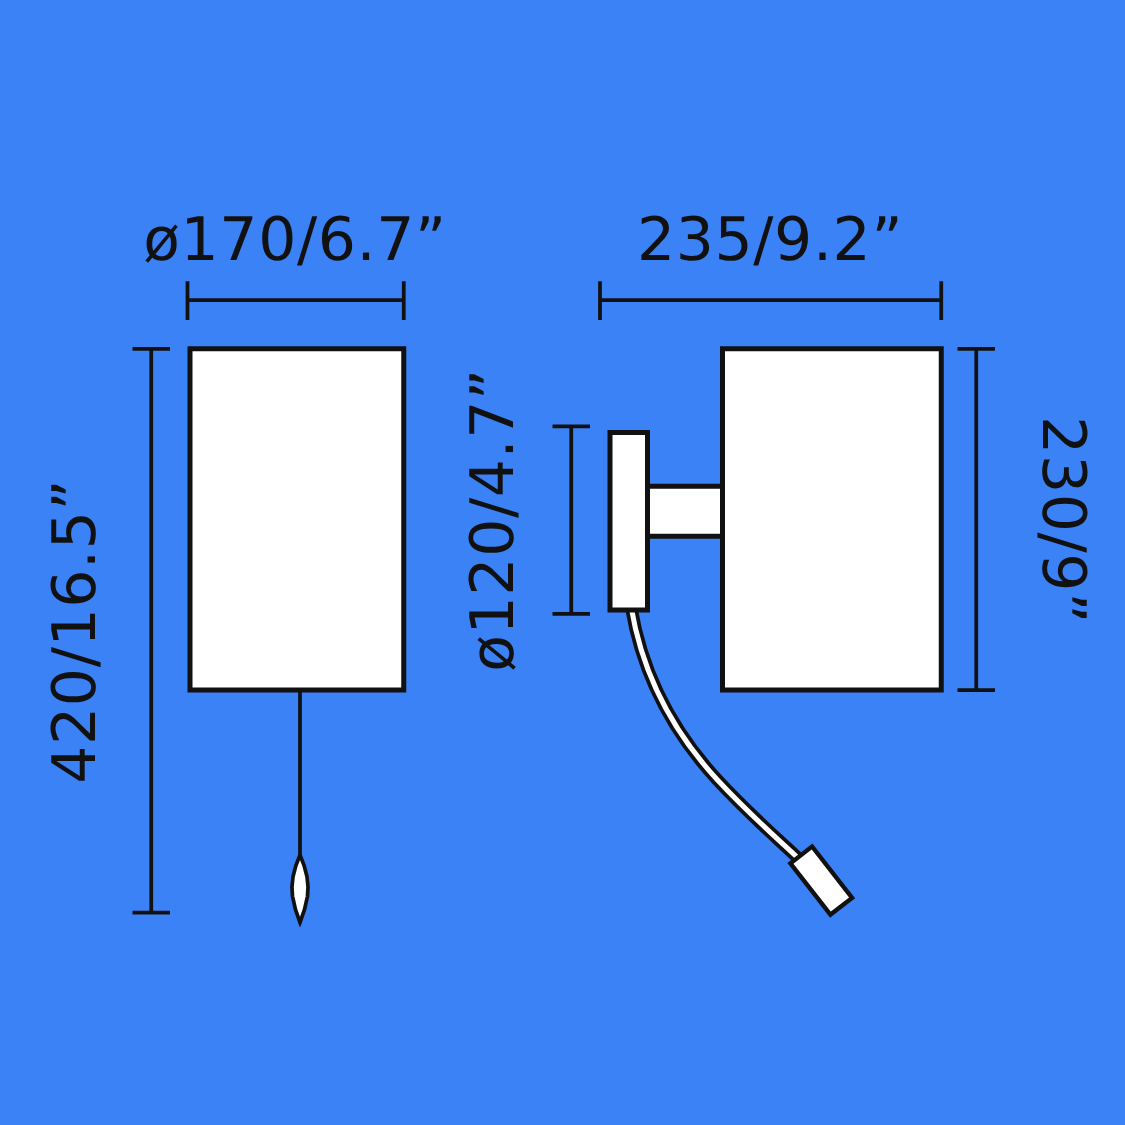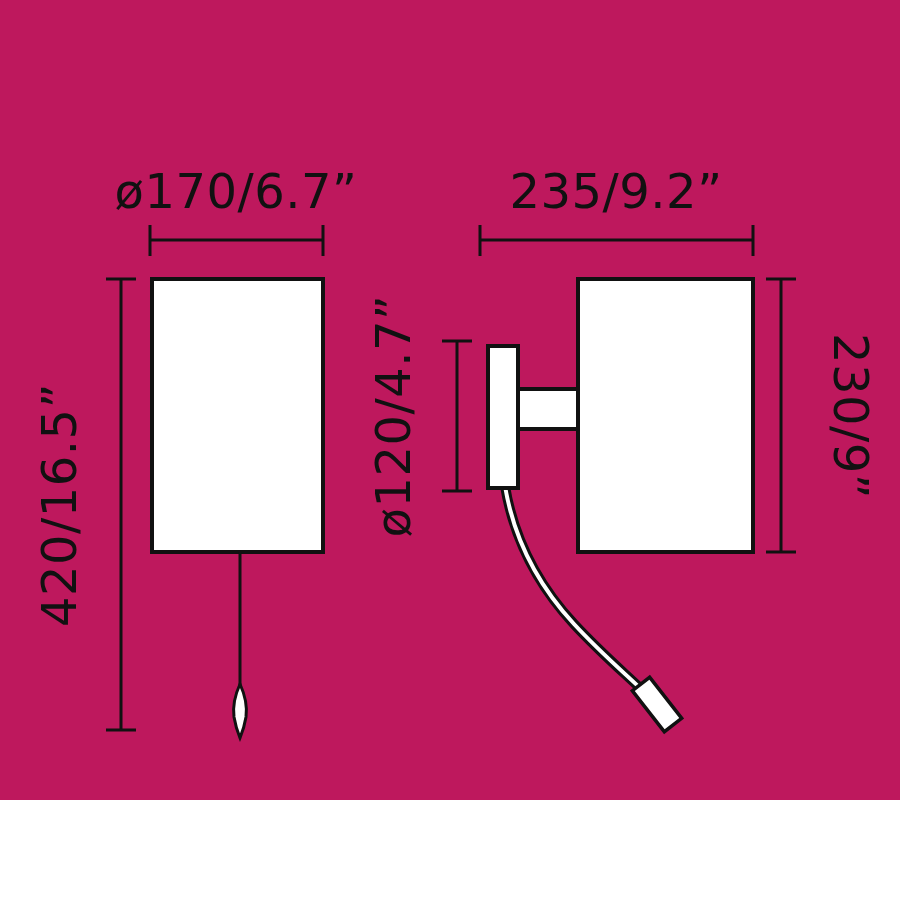--- a/index.html
+++ b/index.html
@@ -4,22 +4,22 @@
 <style>
   html, body {
     margin: 0;
     padding: 0;
     background: #ffffff;
     font-family: "DejaVu Sans", sans-serif;
   }
   .canvas {
     position: relative;
     width: 900px;
-    height: 800px;
-    background: #be185d;
+    height: 900px;
+    background: #3b82f6;
     overflow: hidden;
   }
   svg text {
     font-family: "DejaVu Sans", sans-serif;
     font-size: 48px;
     fill: #111111;
     letter-spacing: 0.5px;
   }
   .outline {
     fill: #ffffff;

